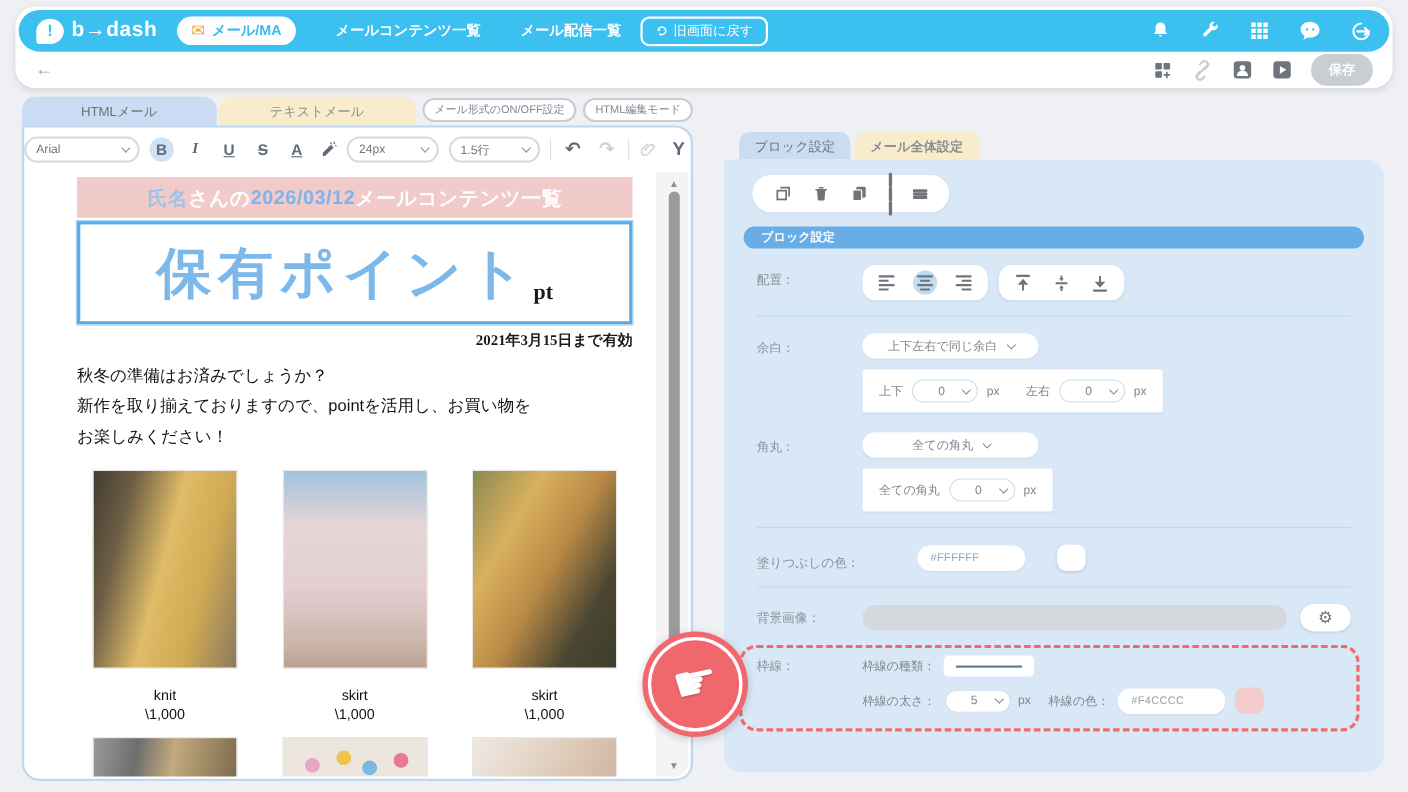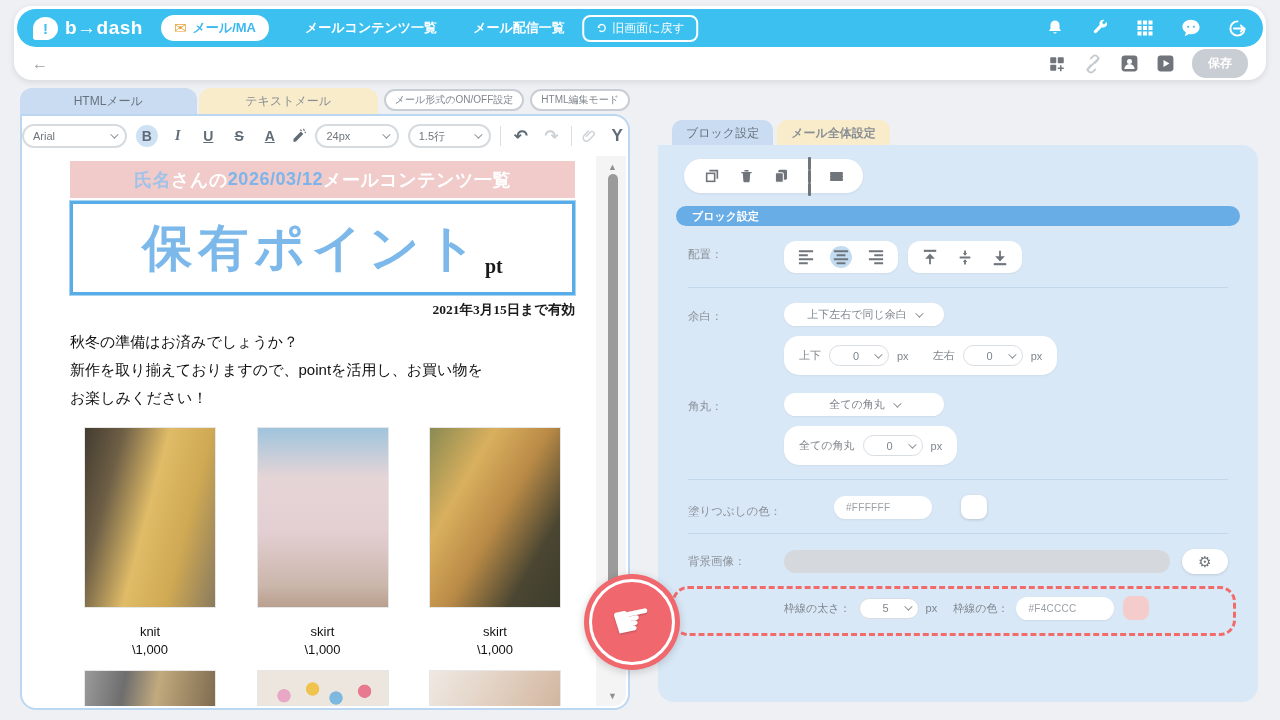--- a/index.html
+++ b/index.html
@@ -84,21 +84,21 @@
   .sect-header { margin:13px 18px 0 18px; background:#69ade7; border-radius:11px; height:20px; line-height:20px; padding:0 16px; color:#fff; font-weight:bold; font-size:11px; }
   .rowz { padding:0 30px; }
   .s-row { display:flex; align-items:flex-start; margin-top:15px; }
   .s-label { width:96px; font-size:11.5px; color:#8b929a; padding-top:6px; flex-shrink:0; }
   .s-label.wide { width:126px; }
   .pill-group { background:#fff; border-radius:12px; padding:5px 11px; display:flex; align-items:center; gap:13px; box-shadow:0 1px 2px rgba(0,0,0,.05); }
   .al-ic { width:22px; height:22px; border-radius:50%; display:flex; align-items:center; justify-content:center; cursor:pointer; }
   .al-ic.sel { background:#c2dcf2; }
   .divider { height:1px; background:#c3d7ea; margin:14px 0 0 0; }
   .dd-pill { background:#fff; border-radius:13px; height:23px; display:flex; align-items:center; justify-content:center; gap:8px; font-size:11px; color:#7d858d; padding:0 12px; cursor:pointer; box-shadow:0 1px 2px rgba(0,0,0,.05); }
-  .sub-box { background:#fff; border-radius:15px; margin:10px 0 0 96px; padding:9px 15px; display:inline-flex; align-items:center; gap:8px; box-shadow:0 1px 2px rgba(0,0,0,.05); }
+  .sub-box { background:#fff; border-radius:2px; margin:10px 0 0 96px; padding:9px 15px; display:inline-flex; align-items:center; gap:8px; box-shadow:0 1px 2px rgba(0,0,0,.05); }
   .sub-lbl { font-size:11px; color:#7f868d; }
   .mini-select { border:1.6px solid #d8dde2; border-radius:12px; height:21px; width:60px; display:flex; align-items:center; justify-content:space-between; padding:0 8px; font-size:11px; color:#7d858d; cursor:pointer; background:#fff; }
   .hex-input { background:#fff; border-radius:13px; height:23px; width:98px; display:flex; align-items:center; padding:0 12px; font-size:10px; color:#9aa0a6; letter-spacing:.3px; box-shadow:0 1px 2px rgba(0,0,0,.05); }
   .swatch { width:26px; height:24px; border-radius:8px; background:#fff; box-shadow:0 1px 3px rgba(0,0,0,.15); margin-left:9px; cursor:pointer; }
   .swatch.pink { background:#f4cccc; box-shadow:none; }
   .gray-pill { flex:1; height:23px; background:#d5d9dd; border-radius:12px; margin-right:12px; }
   .gear-btn { width:46px; height:25px; background:#fff; border-radius:14px; display:flex; align-items:center; justify-content:center; box-shadow:0 1px 3px rgba(0,0,0,.12); cursor:pointer; color:#6f757b; font-size:15px; line-height:1; }
   .border-sect { position:relative; margin-top:10px; padding:12px 0 14px 0; }
   .dash-annot { position:absolute; left:-16px; right:-8px; top:2px; bottom:-2px; border:3px dashed #f26b6b; border-radius:16px; pointer-events:none; }
   .line-box { background:#fff; border-radius:4px; width:82px; height:19px; display:flex; align-items:center; justify-content:center; cursor:pointer; }
@@ -436,20 +436,27 @@
         <span class="s-label" style="padding-top:0;">背景画像：</span>
         <span class="gray-pill"></span>
         <span class="gear-btn">
             <span>⚙</span>
           </span>
       </div>
 
       
       <div class="border-sect">
         <div class="dash-annot"></div>
+        <div class="b-row">
+          <span class="s-label" style="padding-top:0;">枠線：</span>
+          <span class="sub-lbl" style="margin-right:8px;">枠線の種類：</span>
+          <span class="line-box">
+              <span class="line-sample"></span>
+            </span>
+        </div>
         <div class="b-row" style="padding-left:96px;">
           <span class="sub-lbl" style="margin-right:8px;">枠線の太さ：</span>
           <span class="mini-select">
               <span style="margin:0 auto;">5</span>
               <span class="chev"></span>
             </span>
           <span class="sub-lbl" style="margin-left:7px;">px</span>
           <span class="sub-lbl" style="margin:0 8px 0 16px;">枠線の色：</span>
           <span class="hex-input">#F4CCCC</span>
           <span class="swatch pink"></span>

